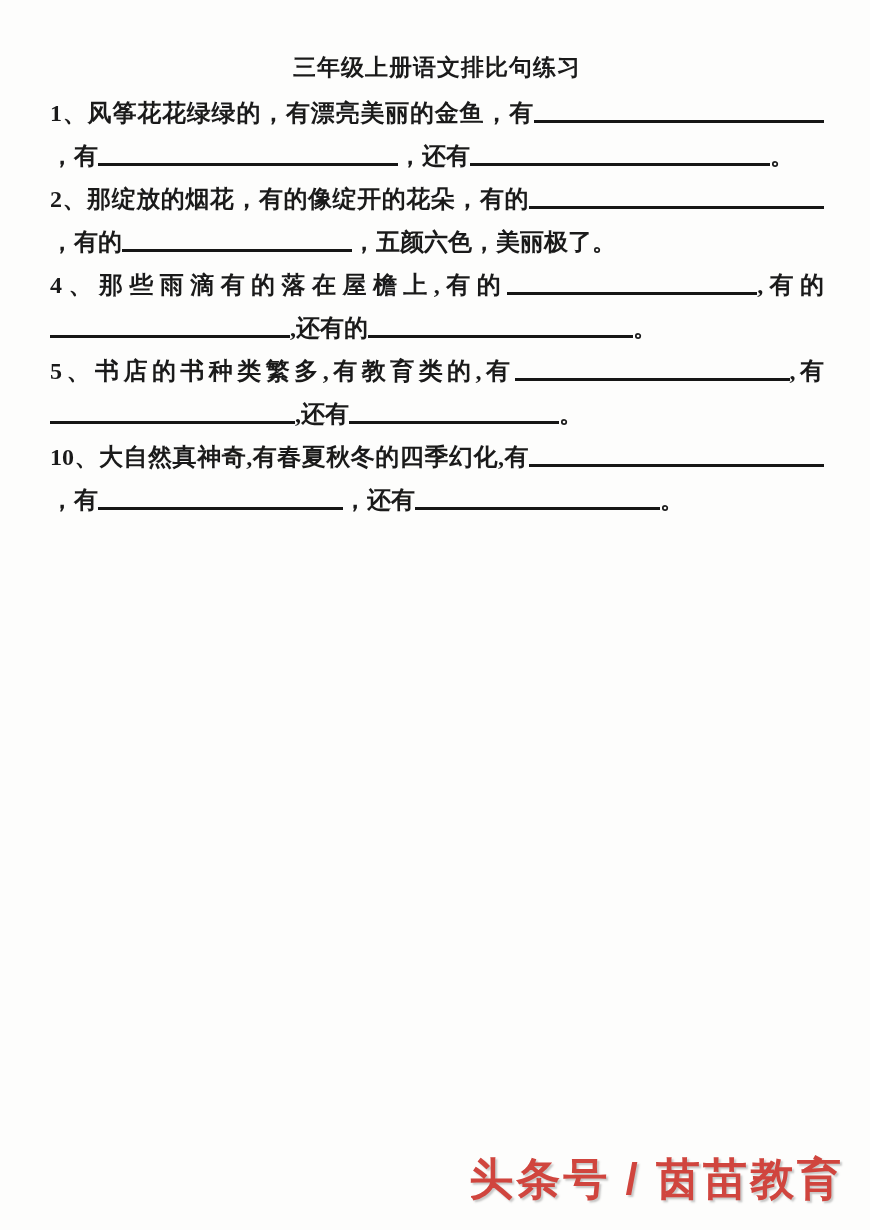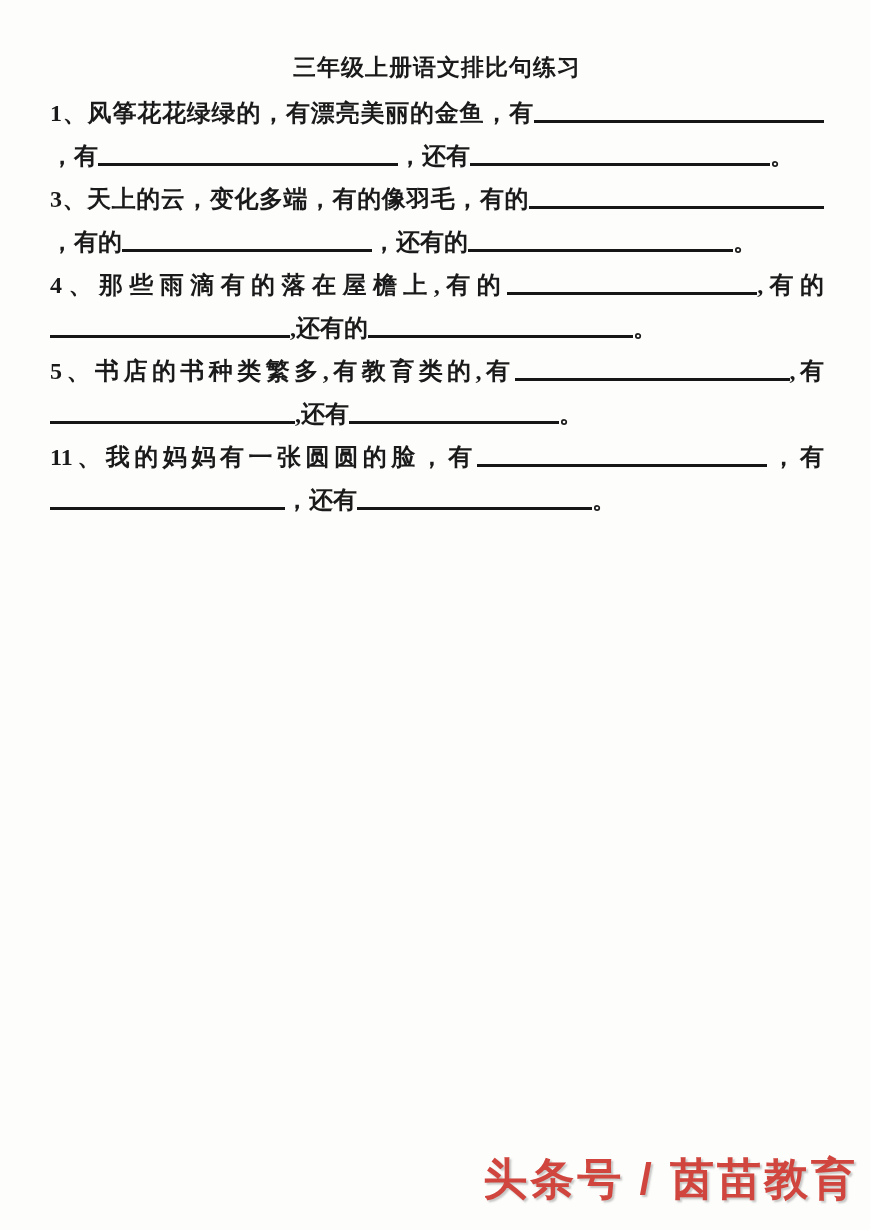--- a/index.html
+++ b/index.html
@@ -30,36 +30,36 @@
     word-break:break-all;
   }
   .blank {
     display:inline-block;
     height:0;
     border-bottom:3px solid #161616;
     vertical-align:-2px;
   }
   .watermark {
     position:absolute;
-    right:12px; top:1150px;
+    right:26px; top:1150px;
     font-family:"Liberation Sans","DejaVu Sans",sans-serif;
     font-size:44px; font-weight:700;
     letter-spacing:3px;
     color:#d0453e;
     text-shadow:2px 2px 2px rgba(130,130,130,0.45);
     white-space:nowrap;
   }
 </style>
 </head>
 <body style="background: rgb(253, 253, 252); color: rgb(26, 26, 26);">
 
 <div class="sheet">
   <h1 class="doc-title">三年级上册语文排比句练习</h1>
   <div id="exercise-list">
       <p class="exercise">1、风筝花花绿绿的，有漂亮美丽的金鱼，有<span class="blank" style="width: 290px;"></span>，有<span class="blank" style="width: 300px;"></span>，还有<span class="blank" style="width: 300px;"></span>。</p>
-      <p class="exercise">3、天上的云，变化多端，有的像羽毛，有的<span class="blank" style="width: 295px;"></span>，有的<span class="blank" style="width: 250px;"></span>，还有的<span class="blank" style="width: 265px;"></span>。</p>
+      <p class="exercise">2、那绽放的烟花，有的像绽开的花朵，有的<span class="blank" style="width: 295px;"></span>，有的<span class="blank" style="width: 230px;"></span>，五颜六色，美丽极了。</p>
       <p class="exercise">4、那些雨滴有的落在屋檐上,有的<span class="blank" style="width: 250px;"></span>,有的<span class="blank" style="width: 240px;"></span>,还有的<span class="blank" style="width: 265px;"></span>。</p>
       <p class="exercise">5、书店的书种类繁多,有教育类的,有<span class="blank" style="width: 275px;"></span>,有<span class="blank" style="width: 245px;"></span>,还有<span class="blank" style="width: 210px;"></span>。</p>
-      <p class="exercise">11、我的妈妈有一张圆圆的脸，有<span class="blank" style="width: 290px;"></span>，有<span class="blank" style="width: 235px;"></span>，还有<span class="blank" style="width: 235px;"></span>。</p>
+      <p class="exercise">10、大自然真神奇,有春夏秋冬的四季幻化,有<span class="blank" style="width: 295px;"></span>，有<span class="blank" style="width: 245px;"></span>，还有<span class="blank" style="width: 245px;"></span>。</p>
     </div>
 </div>
 
 <div class="watermark" style="color: rgb(208, 69, 62);">头条号 / 茵苗教育</div>
 
 </body></html>

